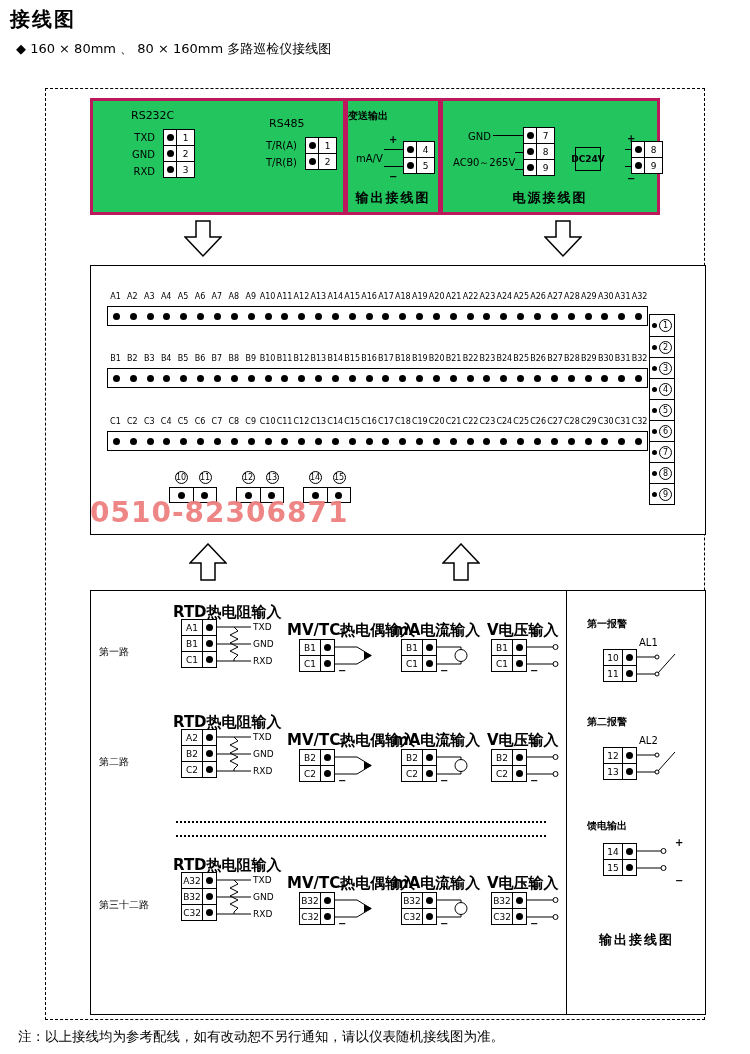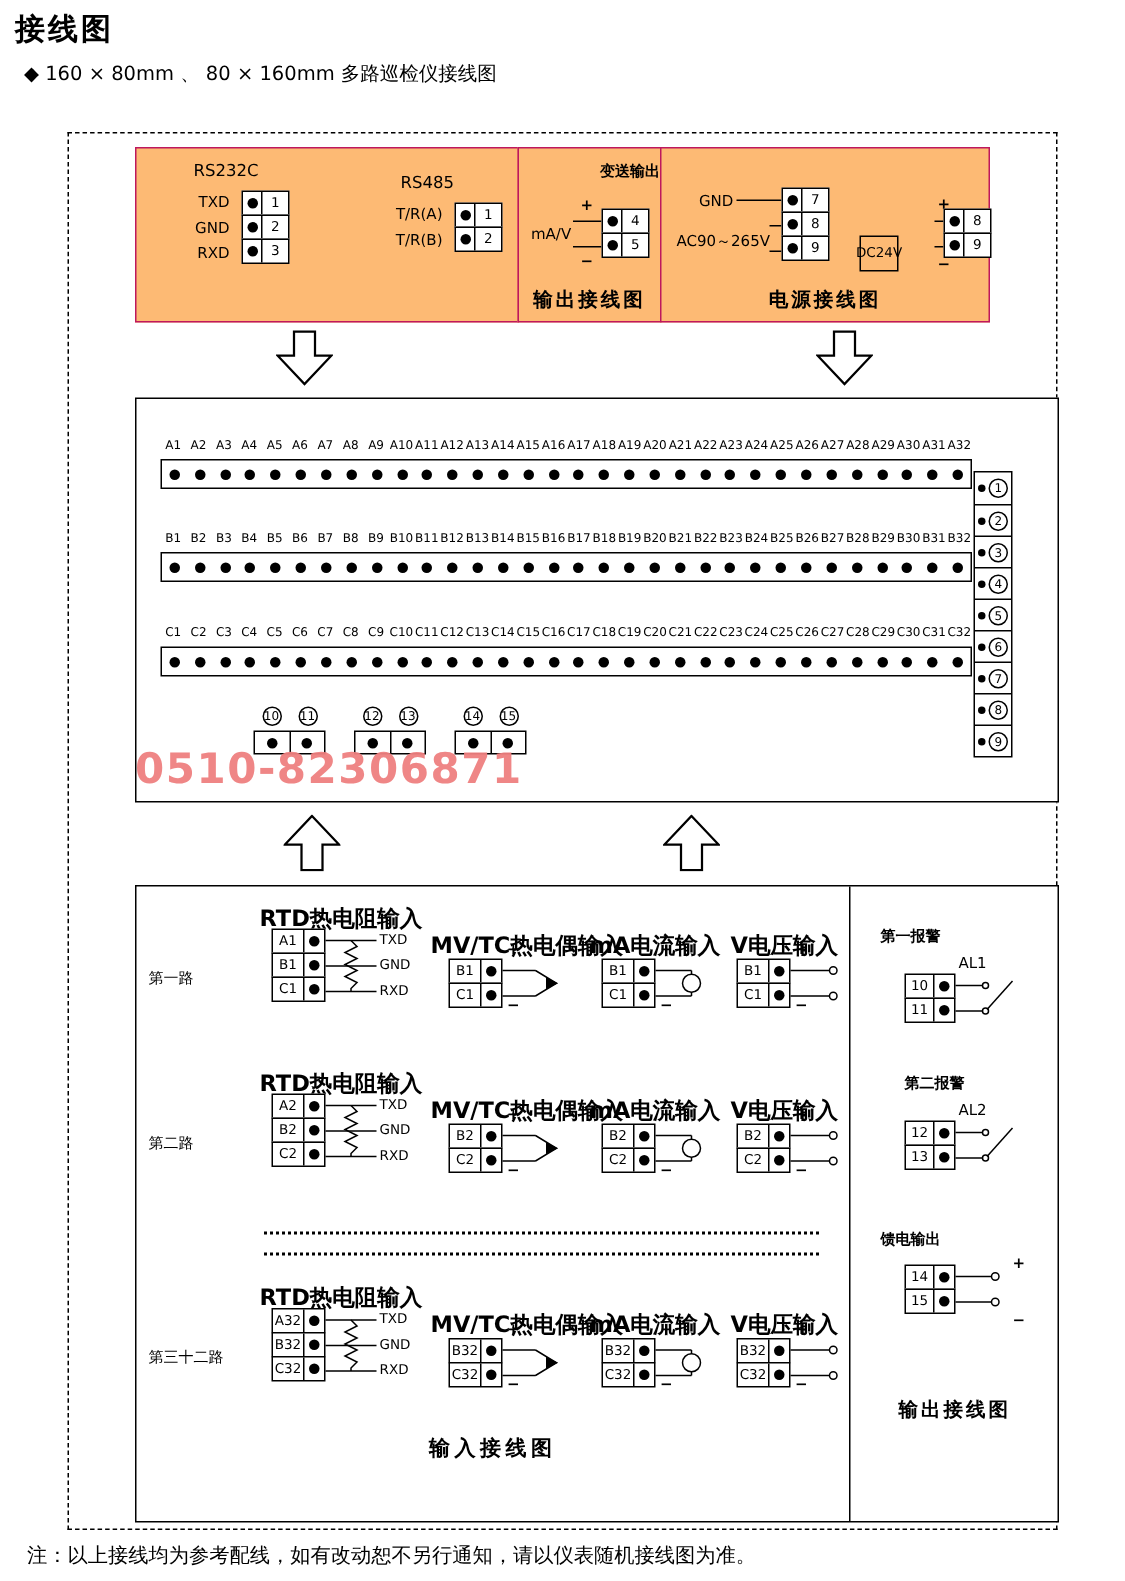--- a/index.html
+++ b/index.html
@@ -1,21 +1,21 @@
 <!DOCTYPE html>
 <html><head>
 <meta charset="utf-8">
 <style>
   * { margin:0; padding:0; box-sizing:border-box; }
   body { font-family:"DejaVu Sans","Liberation Sans",sans-serif; background:#fff; color:#000; }
   .page { position:relative; width:750px; height:1054px; background:#fff; overflow:hidden; }
   .title { position:absolute; left:10px; top:6px; font-size:20px; font-weight:bold; letter-spacing:2px; }
   .subtitle { position:absolute; left:16px; top:40px; font-size:13px; }
   .outer-dashed { position:absolute; left:45px; top:88px; width:660px; height:932px; border:1px dashed #000; }
-  .box { position:absolute; border:1px solid #be185d; background:#fdba74; }
+  .box { position:absolute; border:3px solid #be185d; background:#22c55e; }
   .caption { position:absolute; left:0; right:0; bottom:5px; text-align:center; font-size:13px; font-weight:bold; letter-spacing:2px; }
   .sig { position:absolute; font-size:10px; white-space:nowrap; }
   .rowlab { position:absolute; font-size:10px; width:48px; text-align:right; white-space:nowrap; }
   .pm { position:absolute; font-size:10px; font-weight:bold; }
   .hwire { position:absolute; height:1px; background:#000; }
   .tstack { position:absolute; display:flex; flex-direction:column; }
   .tcell { display:flex; width:36px; height:17px; border:1px solid #000; background:#fff; }
   .tcell.w32 { width:32px; }
   .tcell.w34 { width:34px; }
   .tcell + .tcell { margin-top:-1px; }
@@ -97,21 +97,21 @@
           <span class="num">1</span>
         </div>
       <div class="tcell w32">
           <span class="dotc p1"></span>
           <span class="num">2</span>
         </div>
     </div>
   </div>
 
   <div class="box" style="left:345px;top:98px;width:96px;height:117px;">
-    <div style="position:absolute;left:0;right:0;top:8px;text-align:right;font-size:10px;font-weight:bold;">变送输出</div>
+    <div style="position:absolute;left:0;right:0;top:8px;text-align:left;font-size:10px;font-weight:bold;">变送输出</div>
     <span class="sig" style="left:8px;top:52px;">mA/V</span>
     <span class="pm" style="left:41px;top:33px;">+</span>
     <span class="pm" style="left:41px;top:70px;">−</span>
     <div class="hwire" style="left:36px;top:48px;width:19px;"></div>
     <div class="hwire" style="left:36px;top:65px;width:19px;"></div>
     <div class="tstack" style="left:55px;top:40px;">
       <div class="tcell w32">
           <span class="dotc p1"></span>
           <span class="num">4</span>
         </div>
@@ -136,21 +136,21 @@
         </div>
       <div class="tcell w32">
           <span class="dotc p1"></span>
           <span class="num">8</span>
         </div>
       <div class="tcell w32">
           <span class="dotc p1"></span>
           <span class="num">9</span>
         </div>
     </div>
-    <div class="dcrect" style="left:132px;top:58px;width:26px;height:24px;">
+    <div class="dcrect" style="left:132px;top:46px;width:26px;height:24px;font-weight:bold;">
         <span>DC24V</span>
       </div>
     <span class="pm" style="left:184px;top:32px;">+</span>
     <span class="pm" style="left:184px;top:72px;">−</span>
     <div class="hwire" style="left:182px;top:48px;width:6px;"></div>
     <div class="hwire" style="left:182px;top:65px;width:6px;"></div>
     <div class="tstack" style="left:188px;top:40px;">
       <div class="tcell w32">
           <span class="dotc p1"></span>
           <span class="num">8</span>
@@ -709,42 +709,41 @@
       <circle cx="28.5" cy="25" r="2.5" fill="#fff" stroke="#000"></circle>
     </svg>
     <span class="pm" style="left:439px;top:25px;">+</span>
     <span class="pm" style="left:439px;top:62px;">−</span>
   </div>
       </div>
 
     <div class="dotsep" style="top:230px;"></div>
     <div class="dotsep" style="top:244px;"></div>
 
-    <div class="incaption">输入接线图</div>
 
     <span class="gtitle2" style="left:496px;top:26px;">第一报警</span>
     <span class="altag" style="left:548px;top:46px;">AL1</span>
     <div class="tstack" style="left:512px;top:58px;">
       <div class="tcell w34">
           <span class="num p1">10</span>
           <span class="dotc"></span>
         </div>
       <div class="tcell w34">
           <span class="num p1">11</span>
           <span class="dotc"></span>
         </div>
     </div>
     <svg class="wire" style="left:546px;top:58px;" width="42" height="34">
       <path d="M0,8 H18 M0,25 H18" stroke="#000" fill="none"></path>
       <circle cx="20" cy="8" r="2" fill="#fff" stroke="#000"></circle>
       <circle cx="20" cy="25" r="2" fill="#fff" stroke="#000"></circle>
       <line x1="21" y1="24" x2="38" y2="5" stroke="#000"></line>
     </svg>
 
-    <span class="gtitle2" style="left:496px;top:124px;margin-left:16px;">第二报警</span>
+    <span class="gtitle2" style="left:496px;top:124px;">第二报警</span>
     <span class="altag" style="left:548px;top:144px;">AL2</span>
     <div class="tstack" style="left:512px;top:156px;">
       <div class="tcell w34">
           <span class="num p1">12</span>
           <span class="dotc"></span>
         </div>
       <div class="tcell w34">
           <span class="num p1">13</span>
           <span class="dotc"></span>
         </div>

